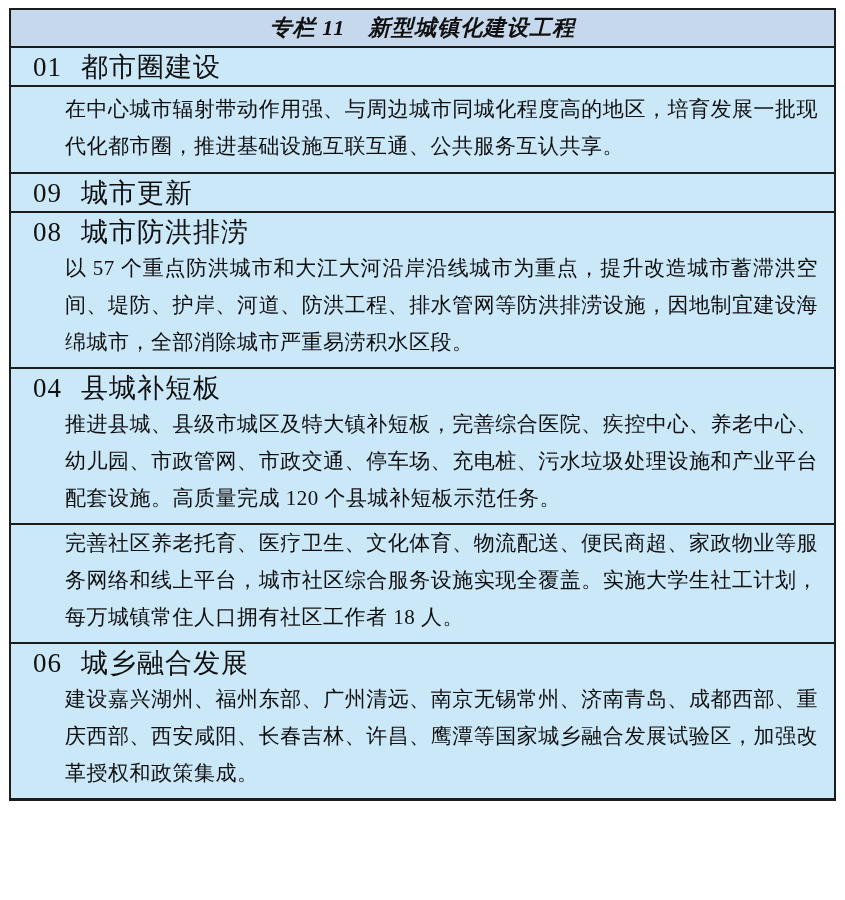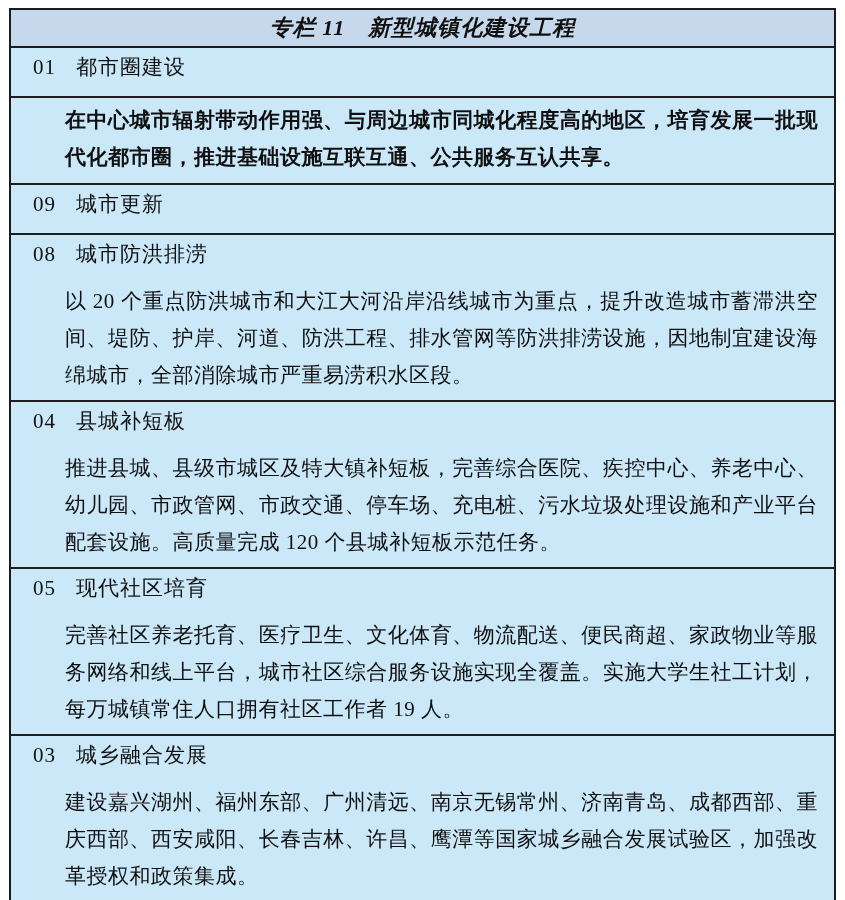--- a/index.html
+++ b/index.html
@@ -27,39 +27,39 @@
     height: 36px;
     line-height: 36px;
     text-align: center;
     font-weight: bold;
     font-size: 22px;
     letter-spacing: 1px;
     font-style: italic;
   }
   .row { border-top: 2px solid var(--border); background: var(--body-bg); }
   .heading-line {
-    padding: 4px 16px 13px 22px;
+    padding: 4px 16px 2px 22px;
     line-height: 31px;
-    font-size: 21px;
+    font-size: 27px;
   }
   .num {
     display: inline-block;
     min-width: 24px;
     margin-right: 19px;
     letter-spacing: 1px;
   }
   .head { letter-spacing: 1px; }
   .body {
     font-size: 21px;
     line-height: 37px;
     text-align: justify;
     padding: 3px 16px 6px 54px;
     letter-spacing: 0.5px;
   }
-  .standalone-body .body { padding-top: 4px; padding-bottom: 7px; font-weight: bold; }
+  .standalone-body .body { padding-top: 4px; padding-bottom: 7px; }
   .section .body { padding-top: 0; }
 </style>
 </head>
 <body>
 
 <div class="panel">
 
   <div class="title-row">专栏 11　新型城镇化建设工程</div>
 
   <div class="row heading-row">
@@ -74,37 +74,34 @@
   <div class="row section">
     <div class="heading-line">
       <span class="num">09</span><span class="head">城市更新</span>
     </div>
   </div>
 
   <div class="row section">
     <div class="heading-line">
       <span class="num">08</span><span class="head">城市防洪排涝</span>
     </div>
-    <p class="body">以 20 个重点防洪城市和大江大河沿岸沿线城市为重点，提升改造城市蓄滞洪空间、堤防、护岸、河道、防洪工程、排水管网等防洪排涝设施，因地制宜建设海绵城市，全部消除城市严重易涝积水区段。</p>
+    <p class="body">以 57 个重点防洪城市和大江大河沿岸沿线城市为重点，提升改造城市蓄滞洪空间、堤防、护岸、河道、防洪工程、排水管网等防洪排涝设施，因地制宜建设海绵城市，全部消除城市严重易涝积水区段。</p>
   </div>
 
   <div class="row section">
     <div class="heading-line">
       <span class="num">04</span><span class="head">县城补短板</span>
     </div>
     <p class="body">推进县城、县级市城区及特大镇补短板，完善综合医院、疾控中心、养老中心、幼儿园、市政管网、市政交通、停车场、充电桩、污水垃圾处理设施和产业平台配套设施。高质量完成 120 个县城补短板示范任务。</p>
   </div>
 
   <div class="row section">
-    <div class="heading-line">
-      <span class="num">05</span><span class="head">现代社区培育</span>
-    </div>
-    <p class="body">完善社区养老托育、医疗卫生、文化体育、物流配送、便民商超、家政物业等服务网络和线上平台，城市社区综合服务设施实现全覆盖。实施大学生社工计划，每万城镇常住人口拥有社区工作者 19 人。</p>
+    <p class="body">完善社区养老托育、医疗卫生、文化体育、物流配送、便民商超、家政物业等服务网络和线上平台，城市社区综合服务设施实现全覆盖。实施大学生社工计划，每万城镇常住人口拥有社区工作者 18 人。</p>
   </div>
 
   <div class="row section">
     <div class="heading-line">
-      <span class="num">03</span><span class="head">城乡融合发展</span>
+      <span class="num">06</span><span class="head">城乡融合发展</span>
     </div>
     <p class="body">建设嘉兴湖州、福州东部、广州清远、南京无锡常州、济南青岛、成都西部、重庆西部、西安咸阳、长春吉林、许昌、鹰潭等国家城乡融合发展试验区，加强改革授权和政策集成。</p>
   </div>
 
 </div>
 
 </body></html>

